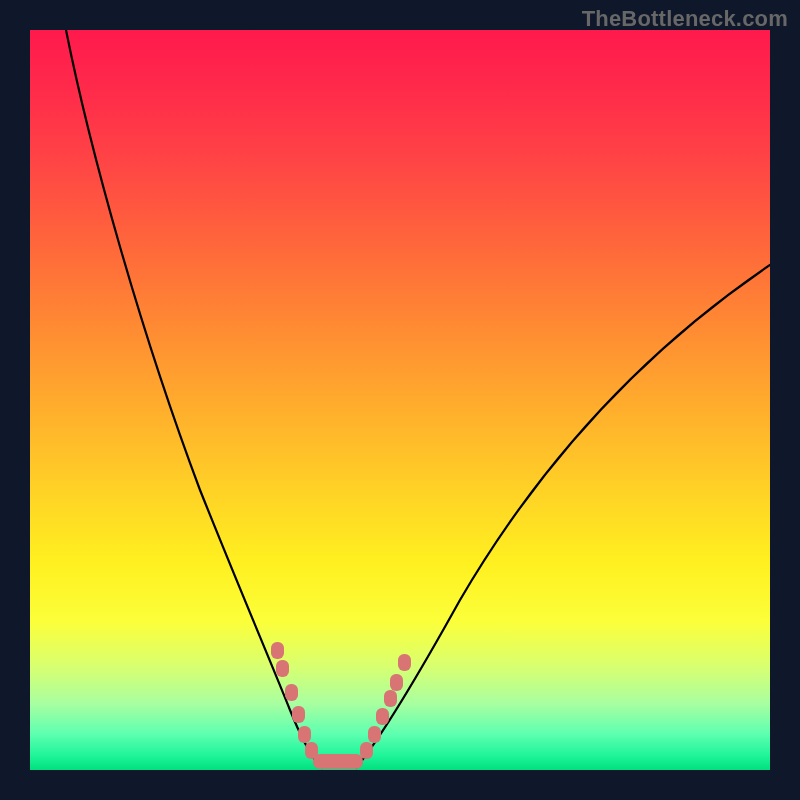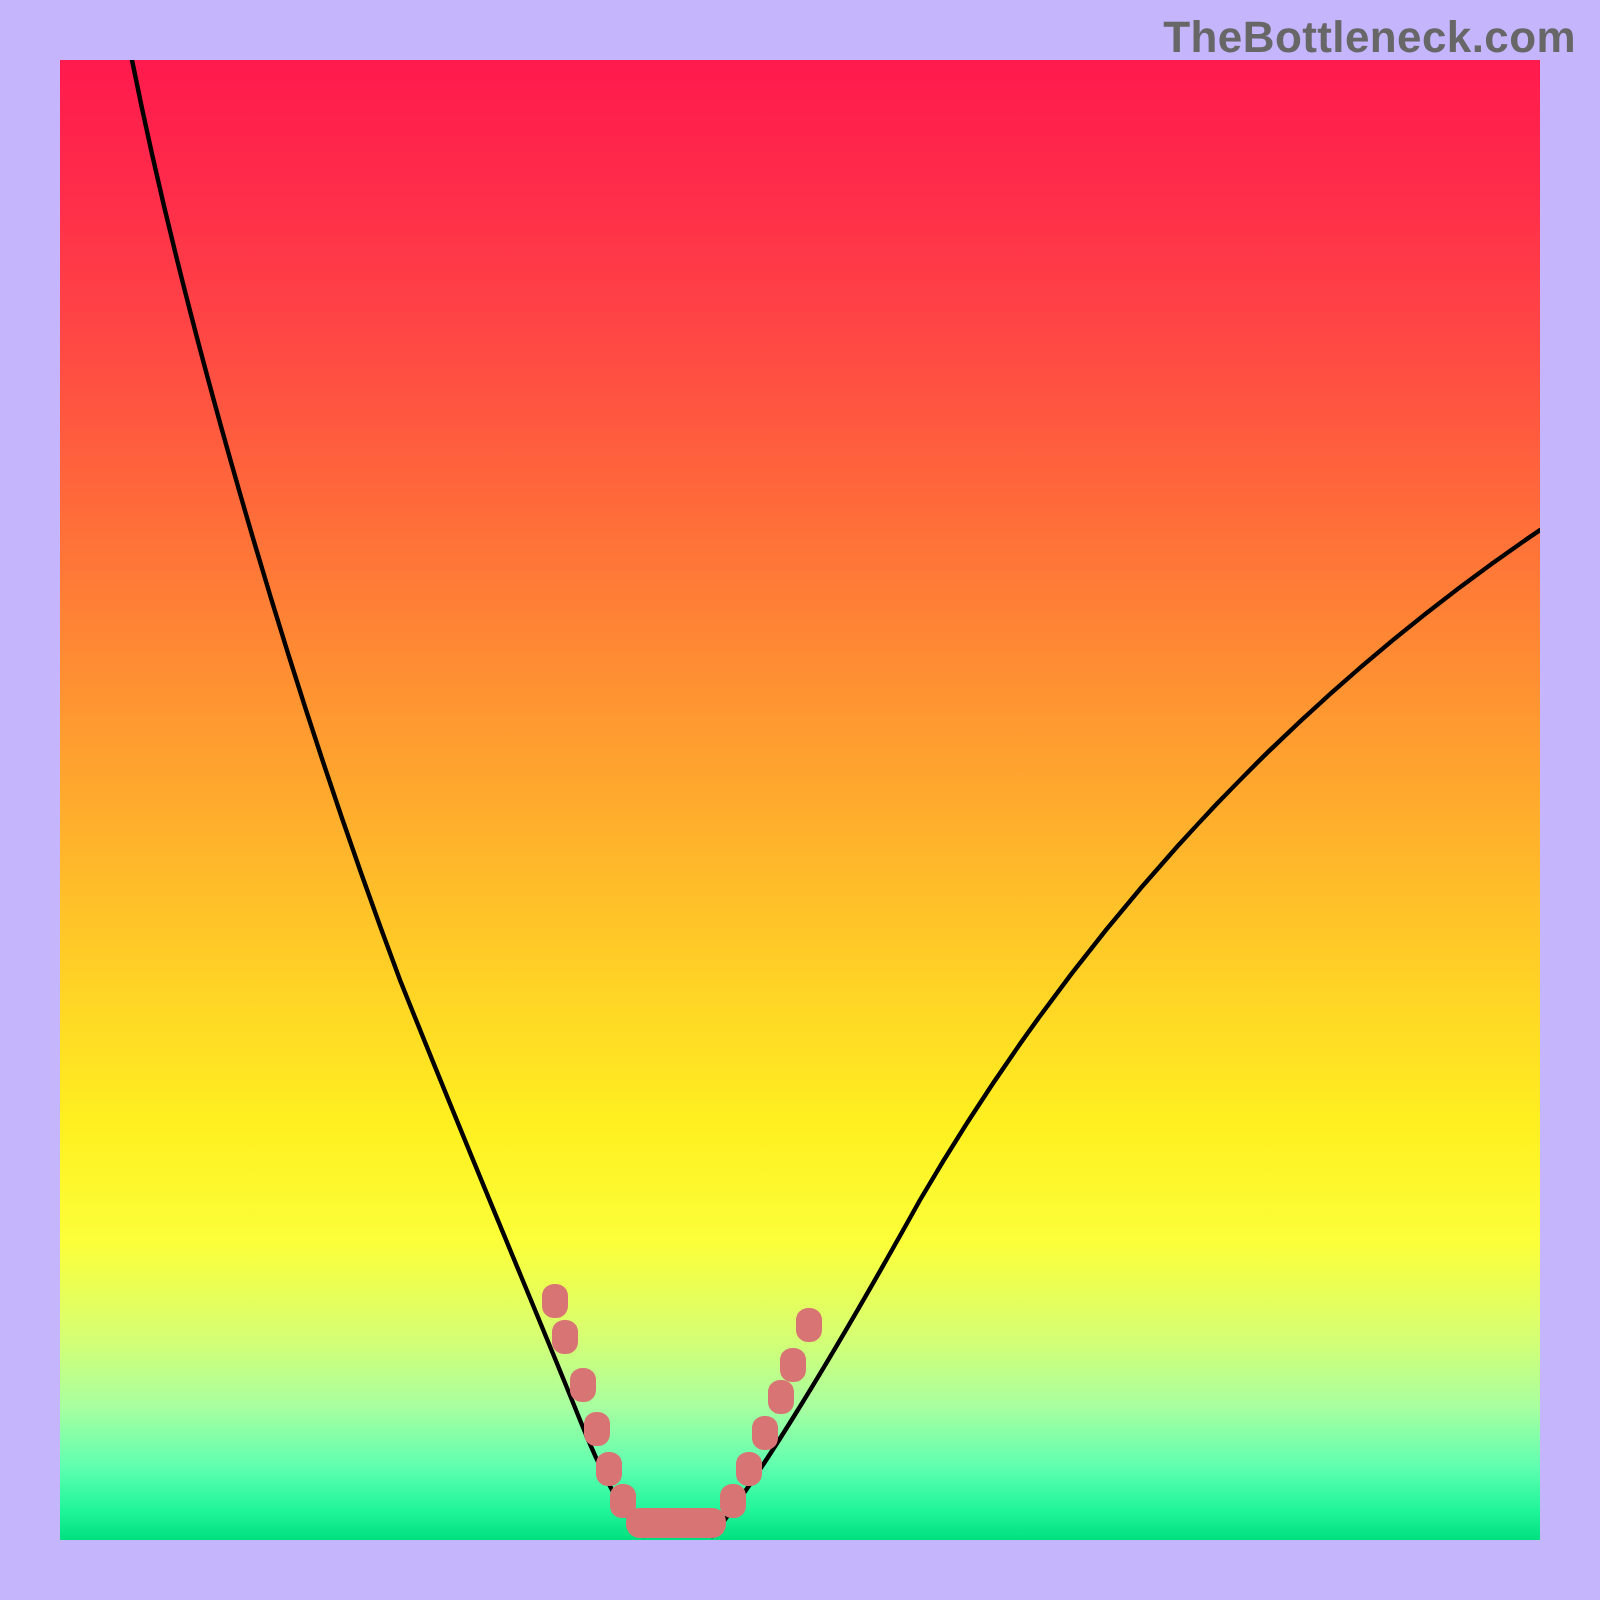--- a/index.html
+++ b/index.html
@@ -1,21 +1,21 @@
 <!DOCTYPE html>
 <html><head>
 <meta charset="utf-8">
 <style>
   * { margin: 0; padding: 0; box-sizing: border-box; }
   html, body { width: 800px; height: 800px; overflow: hidden; background: #000; }
   .frame {
     position: relative;
     width: 800px;
     height: 800px;
-    background: #c4b5fd;
+    background: #0f172a;
   }
   .plot-area {
     position: absolute;
     left: 30px;
     top: 30px;
     width: 740px;
     height: 740px;
     background: linear-gradient(to bottom,
       #ff1a4d 0%,
       #ff2a4a 8%,

